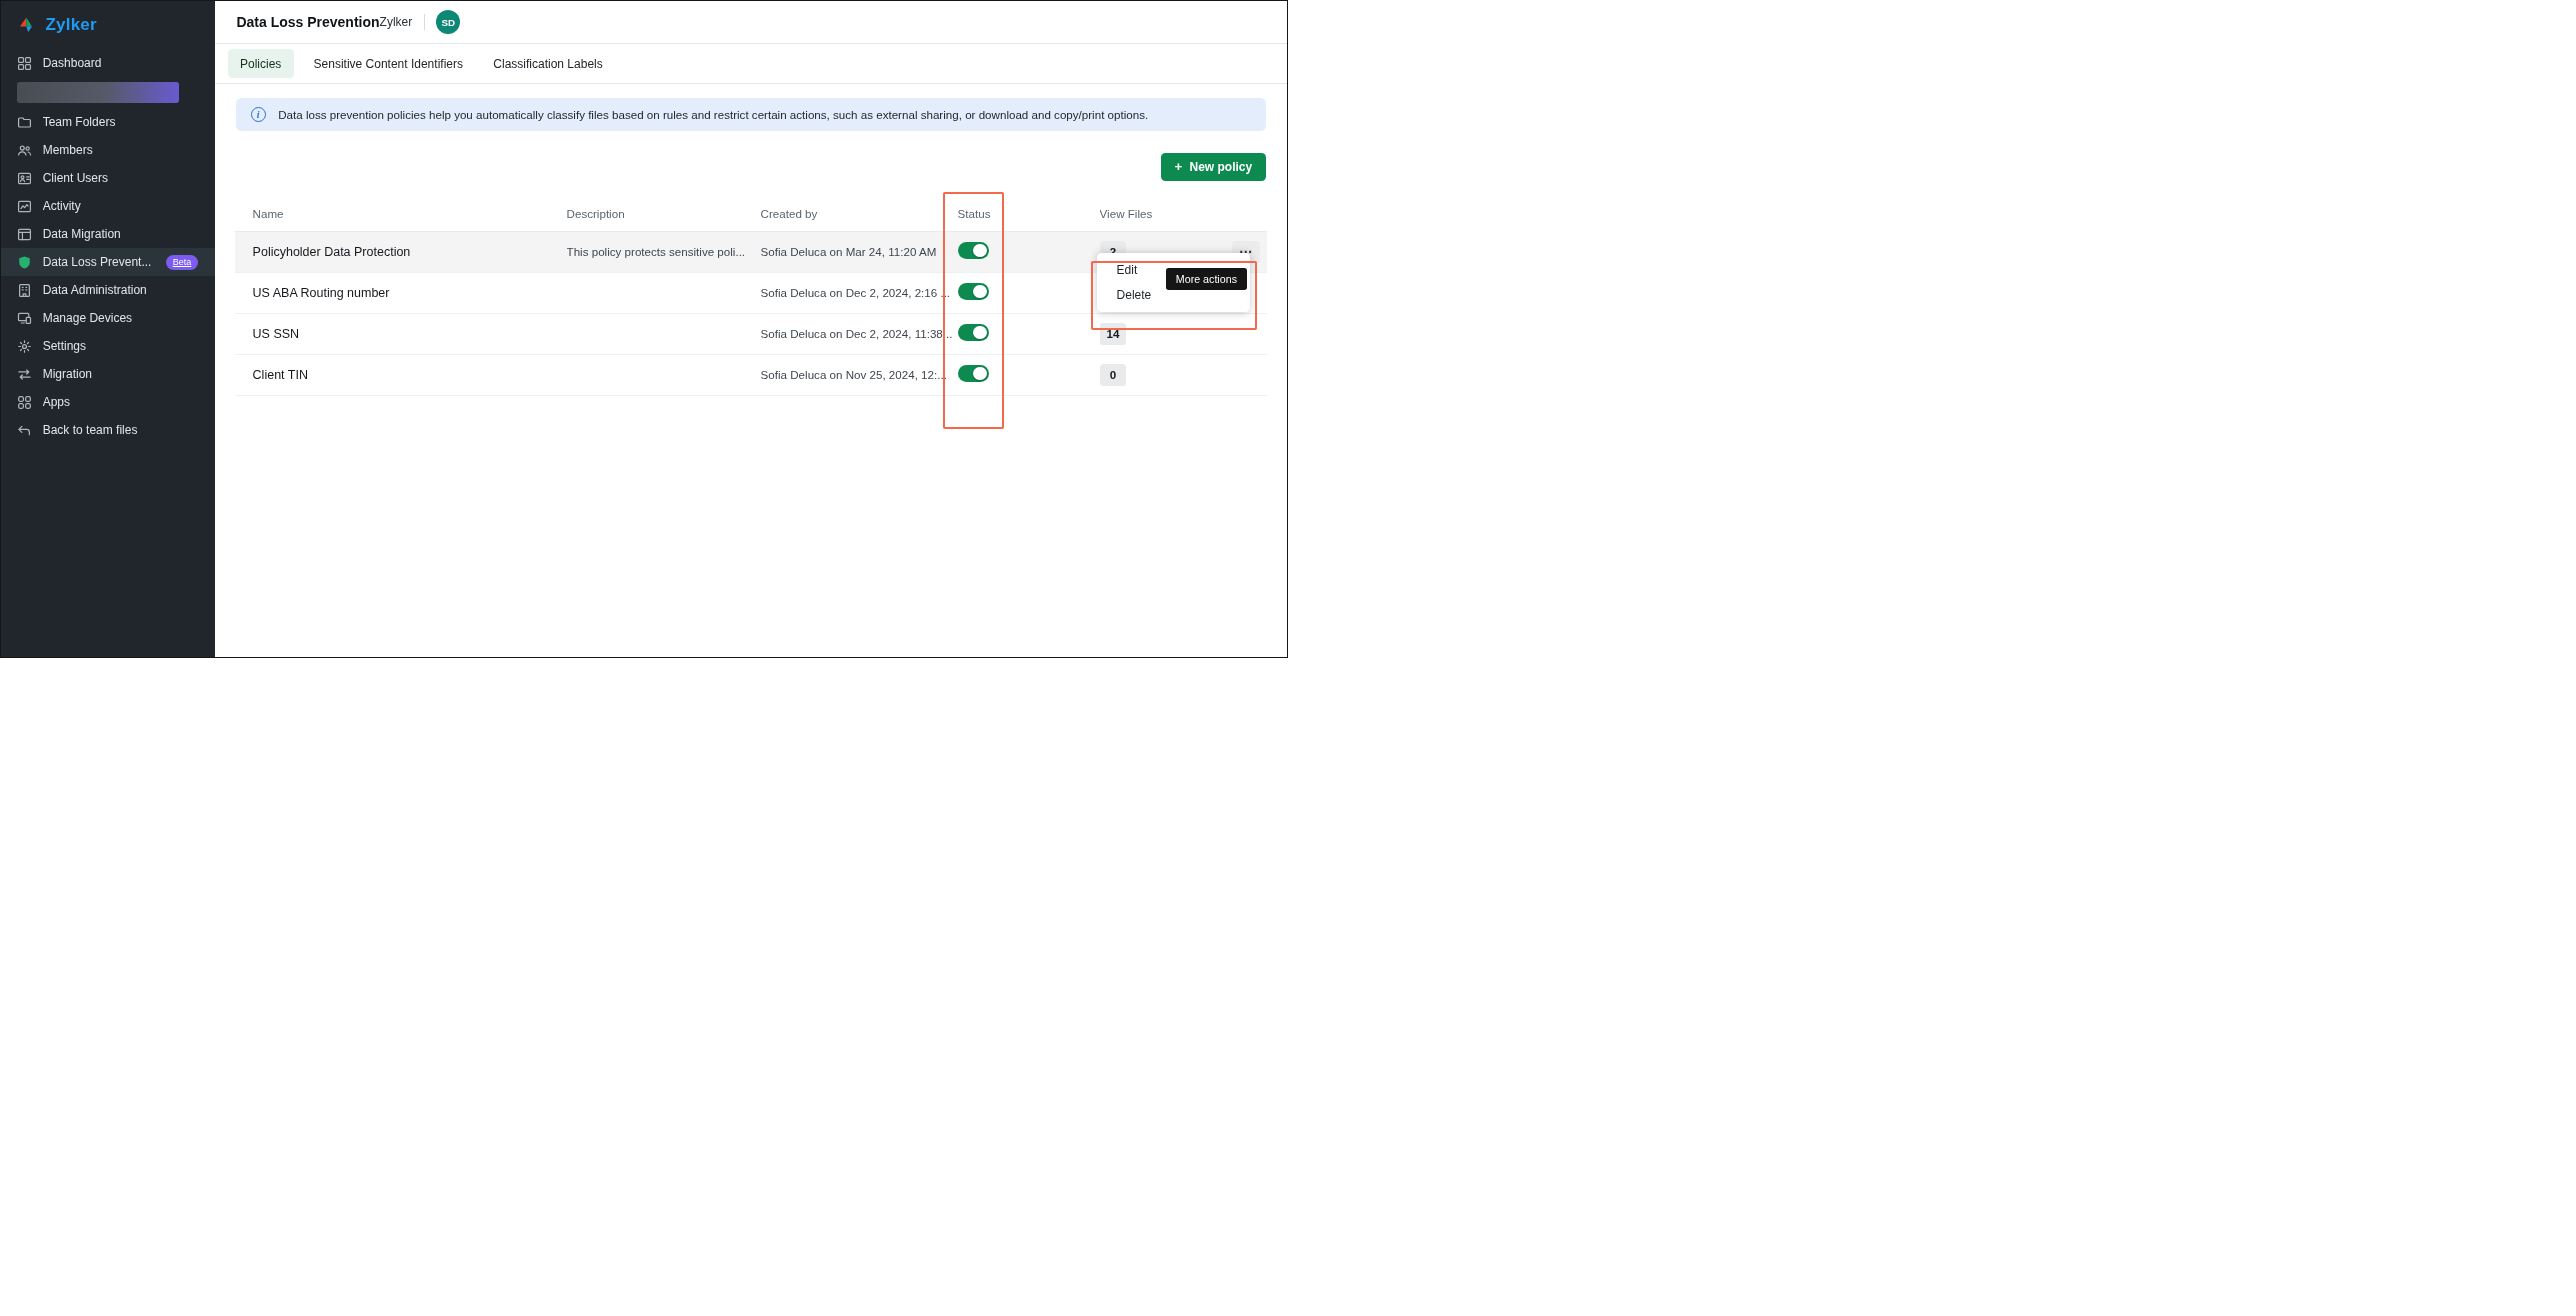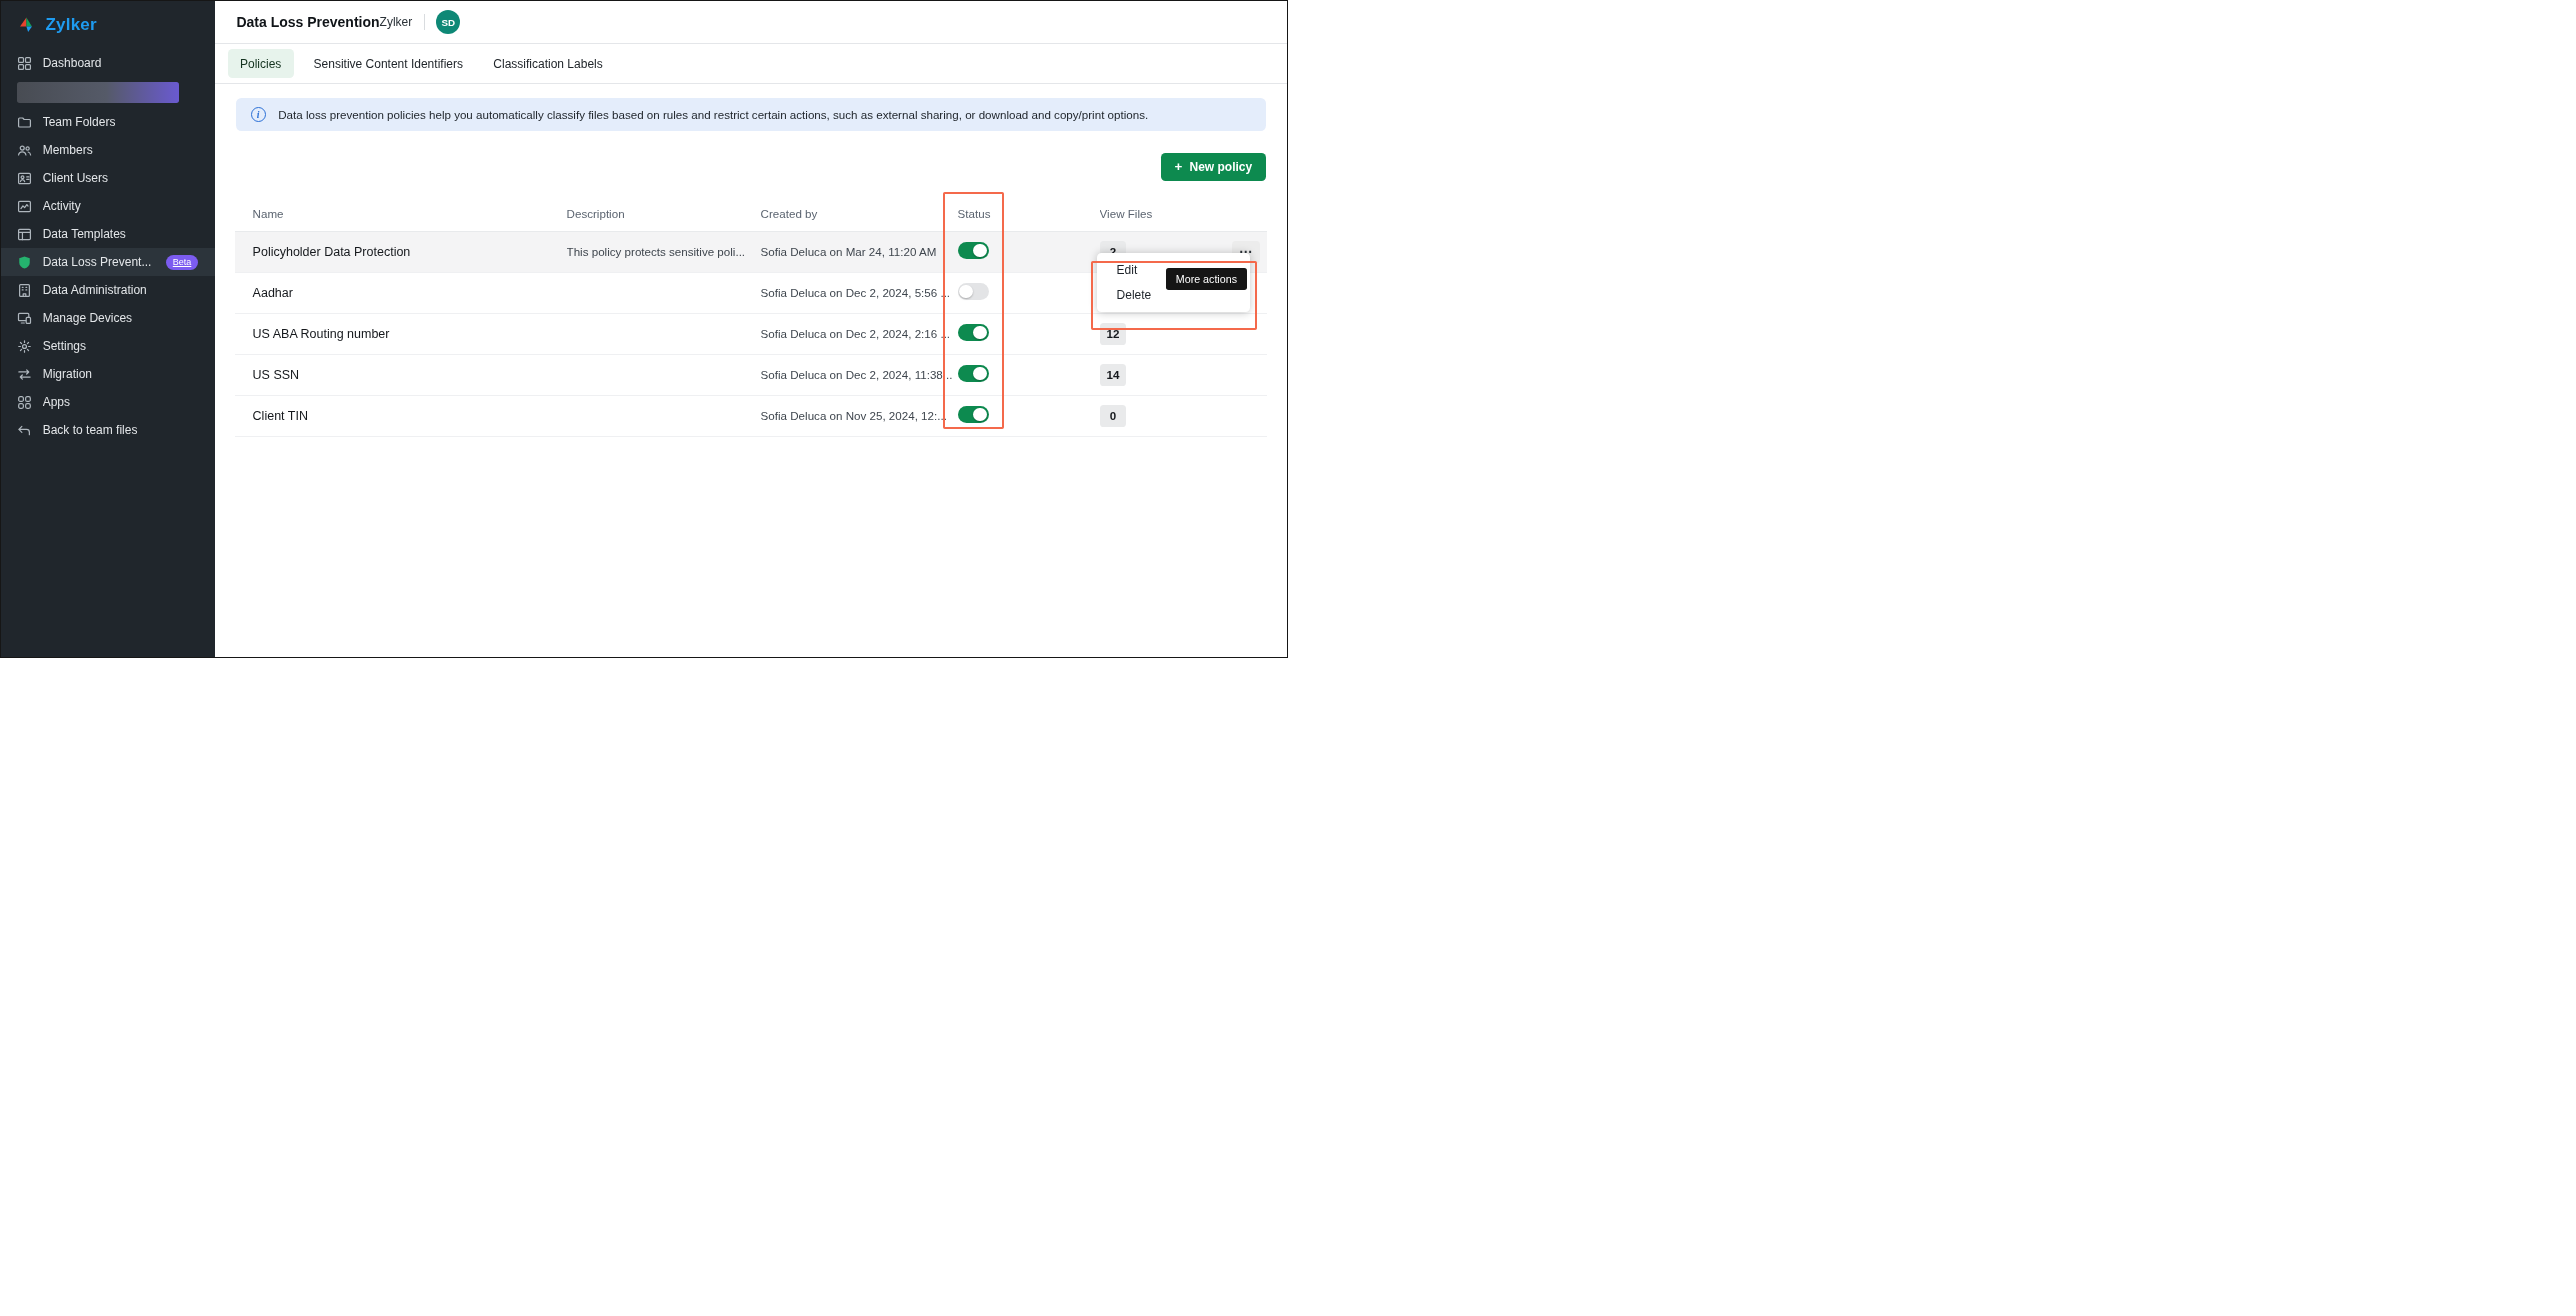--- a/index.html
+++ b/index.html
@@ -152,21 +152,21 @@
   </div>
         <div class="side-item">
     <span class="icon">
             <svg viewBox="0 0 16 16">
               <g fill="none" stroke="currentColor" stroke-width="1.3" stroke-linecap="round" stroke-linejoin="round">
                 <rect x="1.7" y="2.5" width="12.6" height="11" rx="1.2"></rect>
                 <path d="M1.7 5.8h12.6M5.8 5.8v7.7"></path>
               </g>
             </svg>
           </span>
-    <span class="label">Data Templates</span>
+    <span class="label">Data Migration</span>
 
   </div>
         <div class="side-item active">
     <span class="icon">
             <svg viewBox="0 0 16 16">
               <path d="M8 1.5l5.6 2v4.4c0 3.3-2.3 5.5-5.6 6.6-3.3-1.1-5.6-3.3-5.6-6.6V3.5z" fill="currentColor"></path>
             </svg>
           </span>
     <span class="label">Data Loss Prevent...</span>
     <span class="badge">Beta</span>
@@ -296,34 +296,20 @@
     <div class="td col-files">
       <span class="files-badge">2</span>
     </div>
     <div class="td col-actions">
       <button class="more-btn">
                 <span>⋯</span>
               </button>
     </div>
   </div>
           <div class="tr">
-    <div class="td col-name c-name">Aadhar</div>
-    <div class="td col-desc c-desc"></div>
-    <div class="td col-created c-created">Sofia Deluca on Dec 2, 2024, 5:56 ...</div>
-    <div class="td col-status">
-      <span class="toggle off"><span class="knob"></span></span>
-    </div>
-    <div class="td col-files">
-      
-    </div>
-    <div class="td col-actions">
-      
-    </div>
-  </div>
-          <div class="tr">
     <div class="td col-name c-name">US ABA Routing number</div>
     <div class="td col-desc c-desc"></div>
     <div class="td col-created c-created">Sofia Deluca on Dec 2, 2024, 2:16 ...</div>
     <div class="td col-status">
       <span class="toggle on"><span class="knob"></span></span>
     </div>
     <div class="td col-files">
       <span class="files-badge">12</span>
     </div>
     <div class="td col-actions">

